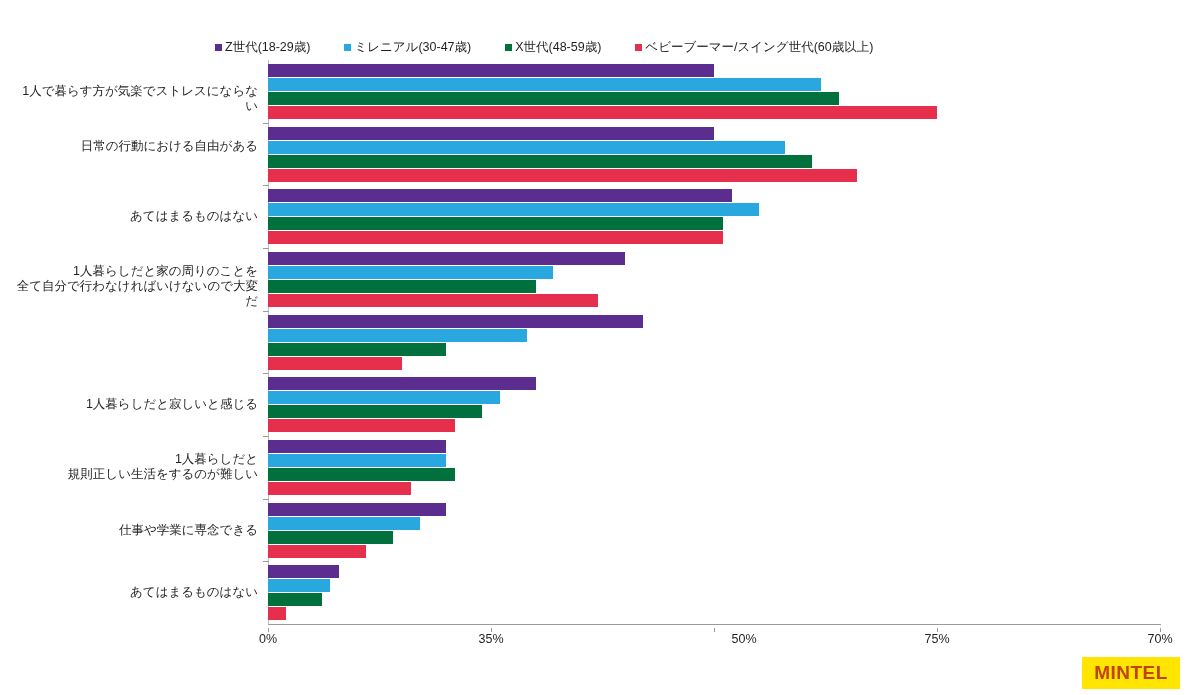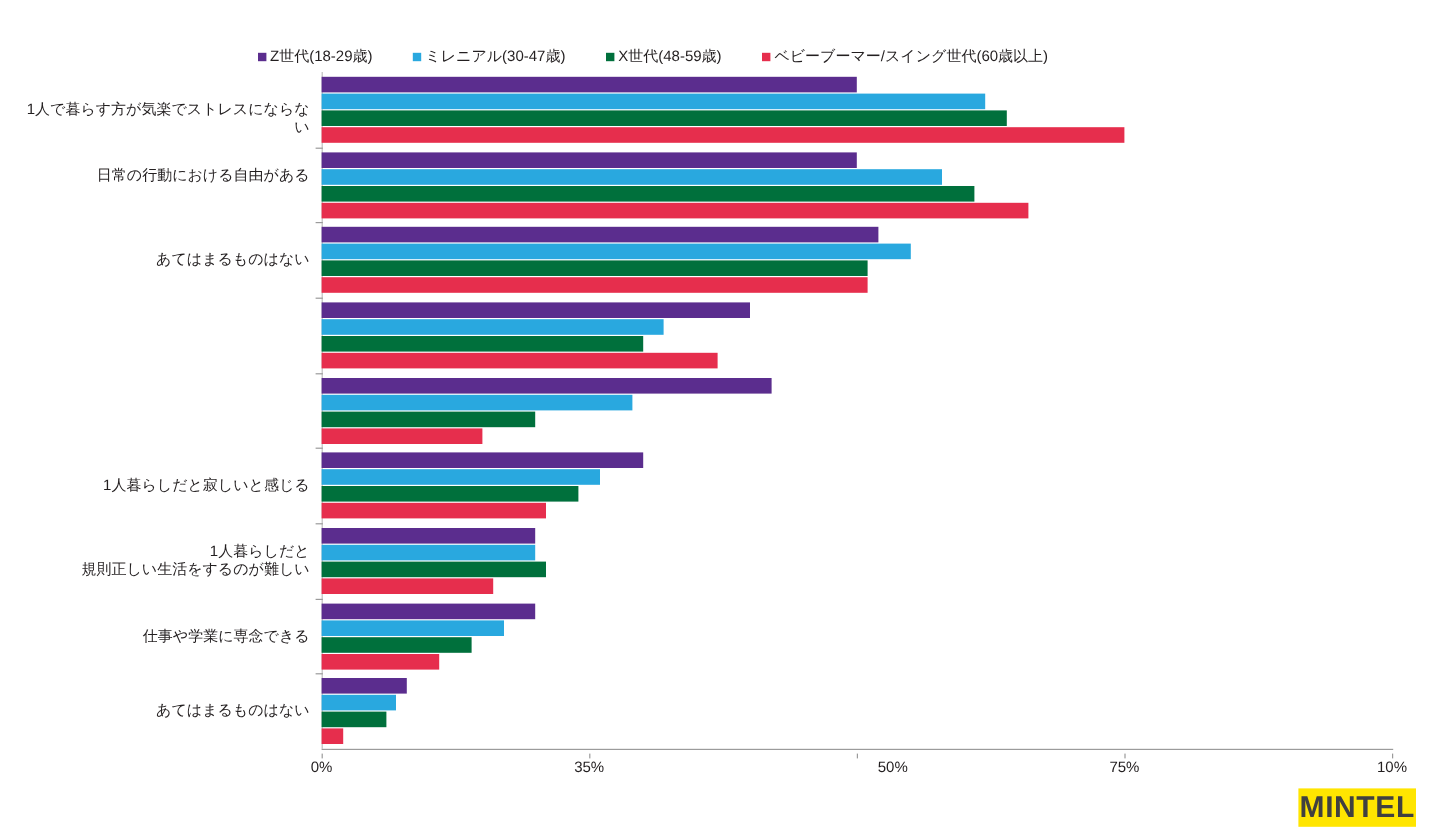--- a/index.html
+++ b/index.html
@@ -143,23 +143,23 @@
     width: 98px;
     height: 32px;
     background: #ffe500;
     display: flex;
     align-items: center;
     justify-content: center;
   }
   #mintel-logo span {
     font-family: "Liberation Sans", "DejaVu Sans", sans-serif;
     font-weight: bold;
-    font-size: 25px;
+    font-size: 19px;
     letter-spacing: 0.5px;
-    color: #404040;
+    color: #c2410c;
   }
 </style>
 </head>
 <body>
 
 <div id="chart-root">
 
   <div id="legend">
       <div class="legend-item">
         <span class="legend-swatch" style="background: rgb(91, 45, 142);"></span>
@@ -181,20 +181,24 @@
 
   <div id="cat-labels">
       <div class="cat-label" style="top: 23.8333px;">
         <div>1人で暮らす方が気楽でストレスにならない</div>
       </div>
       <div class="cat-label" style="top: 79px;">
         <div>日常の行動における自由がある</div>
       </div>
       <div class="cat-label" style="top: 149.167px;">
         <div>あてはまるものはない</div>
+      </div>
+      <div class="cat-label" style="top: 204.333px;">
+        <div>1人暮らしだと家の周りのことを</div>
+        <div>全て自分で行わなければいけないので大変だ</div>
       </div>
       <div class="cat-label" style="top: 337.167px;">
         <div>1人暮らしだと寂しいと感じる</div>
       </div>
       <div class="cat-label" style="top: 392.333px;">
         <div>1人暮らしだと</div>
         <div>規則正しい生活をするのが難しい</div>
       </div>
       <div class="cat-label" style="top: 462.5px;">
         <div>仕事や学業に専念できる</div>
@@ -340,21 +344,21 @@
   <div id="x-ticks">
       <div class="x-tick-mark" style="left: 268px;"></div>
       <div class="x-tick-label" style="left: 268px;">0%</div>
       <div class="x-tick-mark" style="left: 491px;"></div>
       <div class="x-tick-label" style="left: 491px;">35%</div>
       <div class="x-tick-mark" style="left: 714px;"></div>
       <div class="x-tick-label" style="left: 744px;">50%</div>
       <div class="x-tick-mark" style="left: 937px;"></div>
       <div class="x-tick-label" style="left: 937px;">75%</div>
       <div class="x-tick-mark" style="left: 1160px;"></div>
-      <div class="x-tick-label" style="left: 1160px;">10%</div>
+      <div class="x-tick-label" style="left: 1160px;">70%</div>
     </div>
 
   <div id="mintel-logo">
     <span>MINTEL</span>
   </div>
 
 <div class="group-tick" style="top: 122.667px;"></div>
     <div class="group-tick" style="top: 185.333px;"></div>
     <div class="group-tick" style="top: 248px;"></div>
     <div class="group-tick" style="top: 310.667px;"></div>

